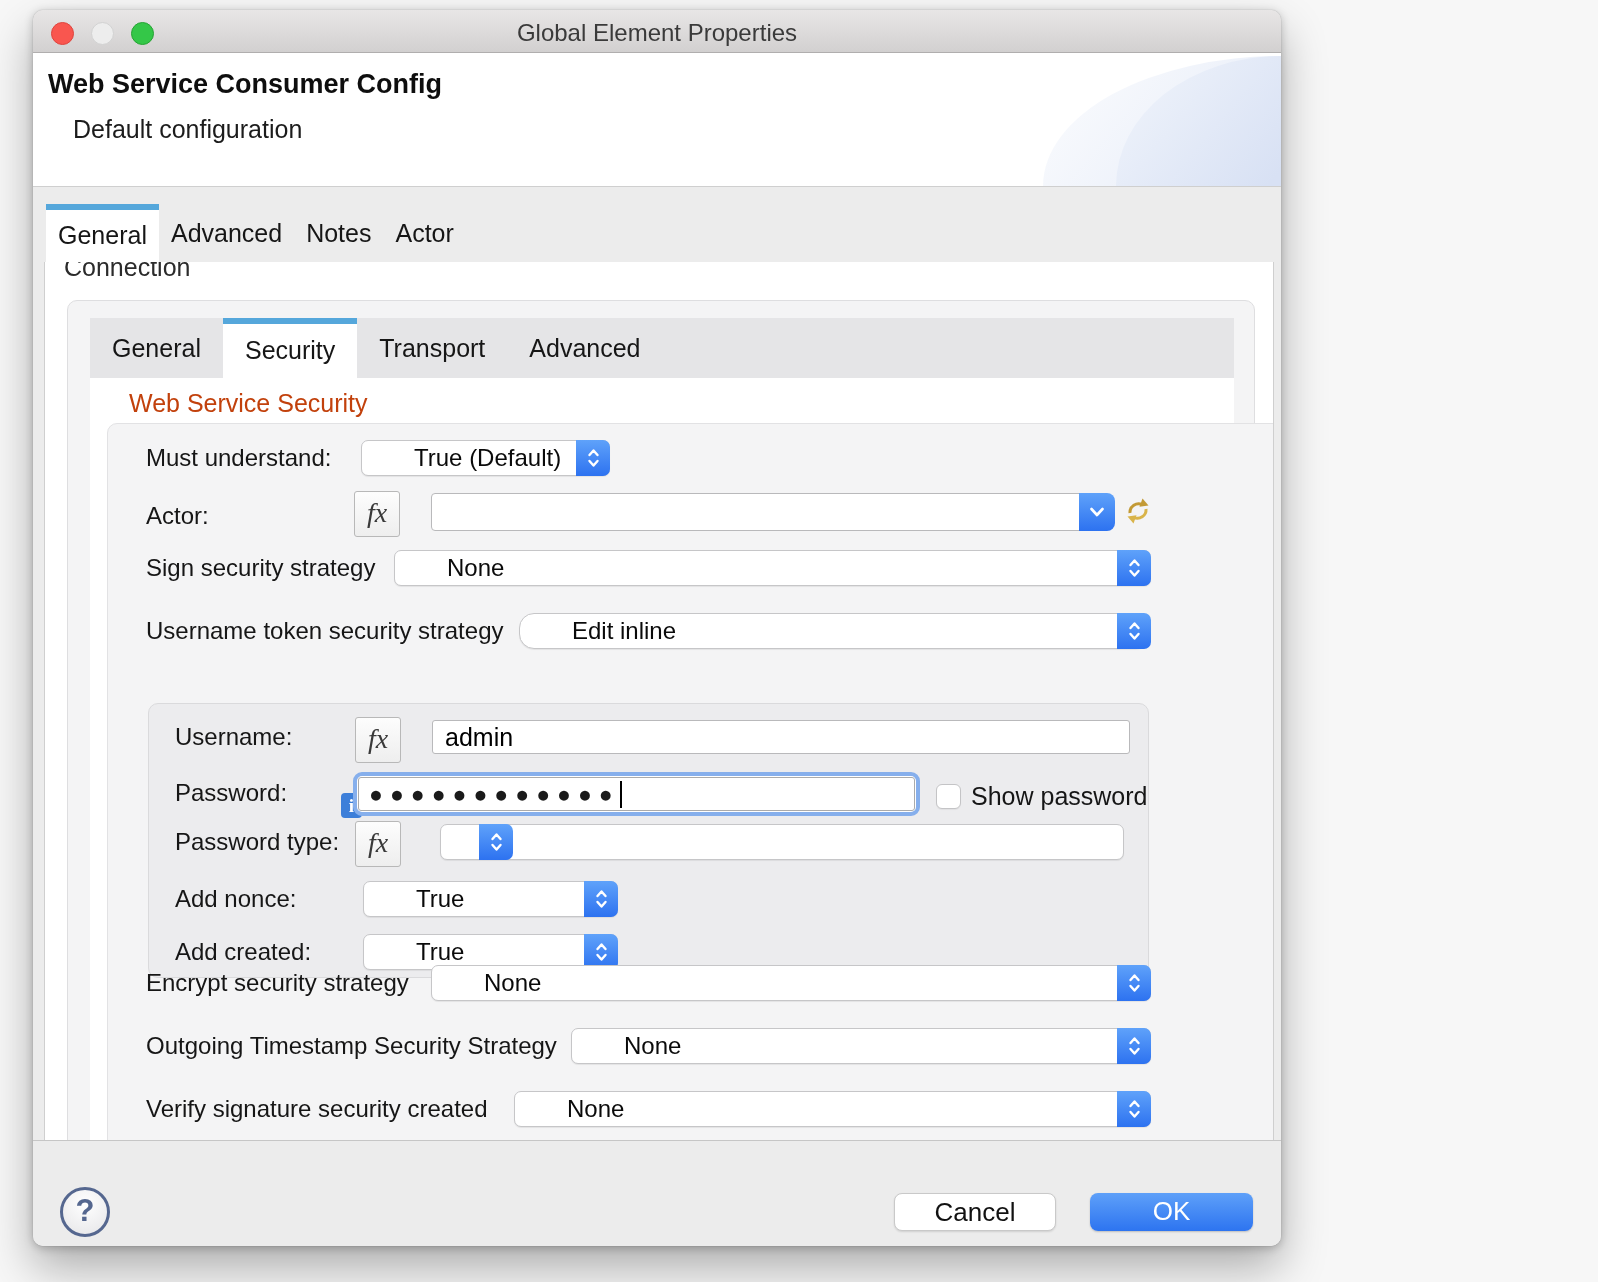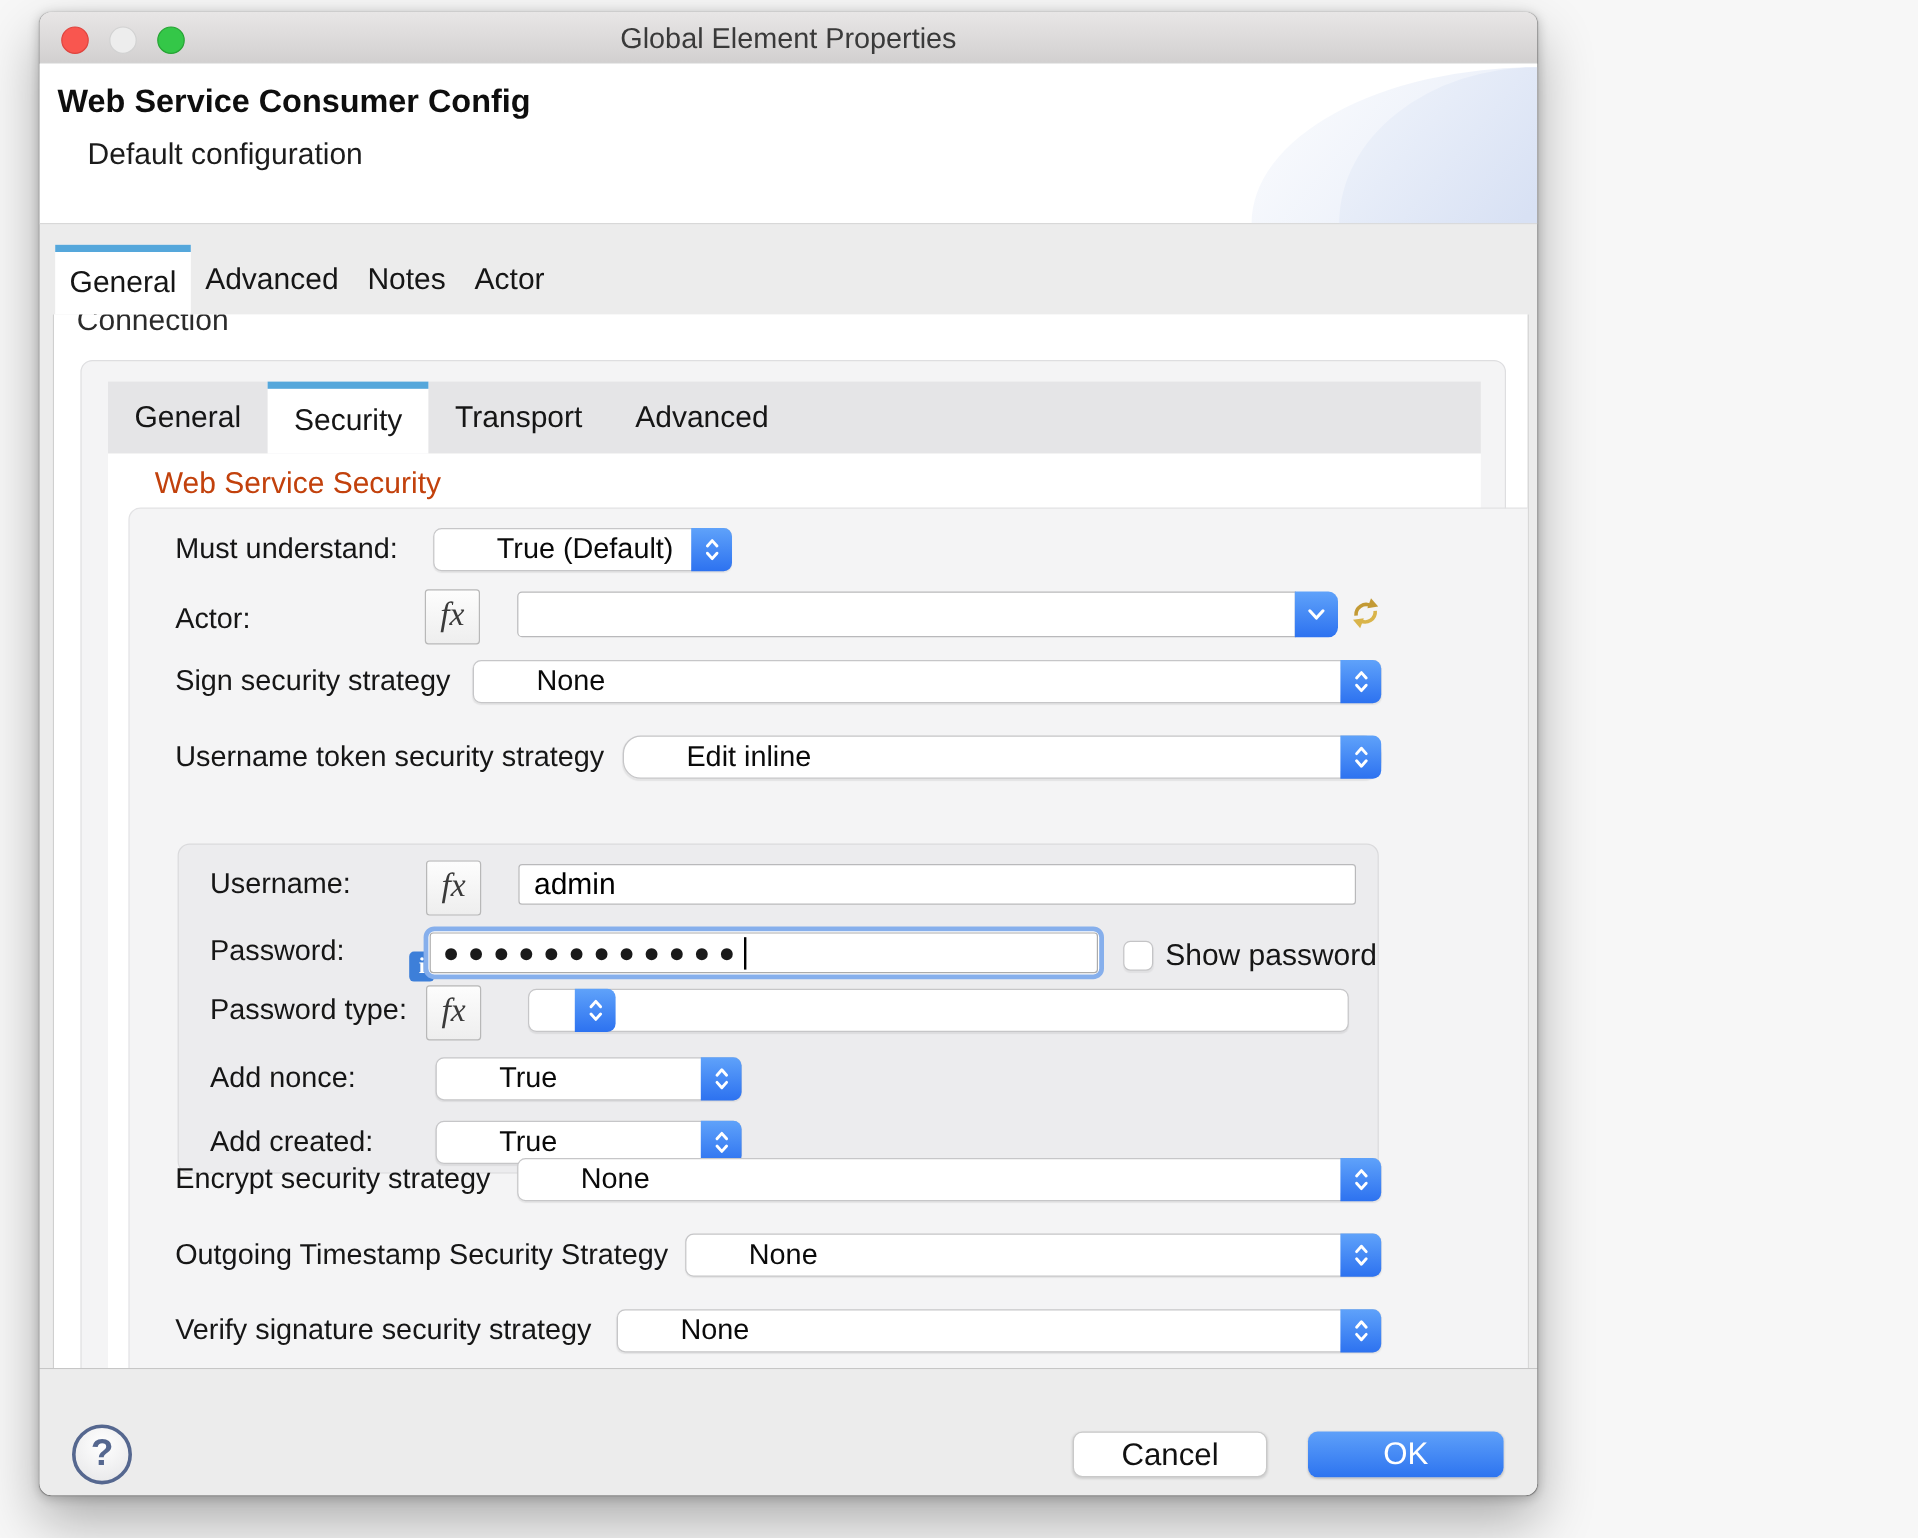--- a/index.html
+++ b/index.html
@@ -251,21 +251,21 @@
             <div class="dd" style="left:463px;top:604px;width:580px;">
               <span class="ddval">None</span>
               <span class="ddcap">
                 <svg width="13" height="24" viewBox="0 0 13 24">
                     <polyline points="2.5,9 6.5,4.5 10.5,9" fill="none" stroke="#fff" stroke-width="2.4" stroke-linecap="round" stroke-linejoin="round"></polyline>
                     <polyline points="2.5,15 6.5,19.5 10.5,15" fill="none" stroke="#fff" stroke-width="2.4" stroke-linecap="round" stroke-linejoin="round"></polyline>
                   </svg>
               </span>
             </div>
 
-            <span class="lbl" style="left:38px;top:667px;">Verify signature security strategy</span>
+            <span class="lbl" style="left:38px;top:667px;">Verify signature security created</span>
             <div class="dd" style="left:406px;top:667px;width:637px;">
               <span class="ddval">None</span>
               <span class="ddcap">
                 <svg width="13" height="24" viewBox="0 0 13 24">
                     <polyline points="2.5,9 6.5,4.5 10.5,9" fill="none" stroke="#fff" stroke-width="2.4" stroke-linecap="round" stroke-linejoin="round"></polyline>
                     <polyline points="2.5,15 6.5,19.5 10.5,15" fill="none" stroke="#fff" stroke-width="2.4" stroke-linecap="round" stroke-linejoin="round"></polyline>
                   </svg>
               </span>
             </div>
 

